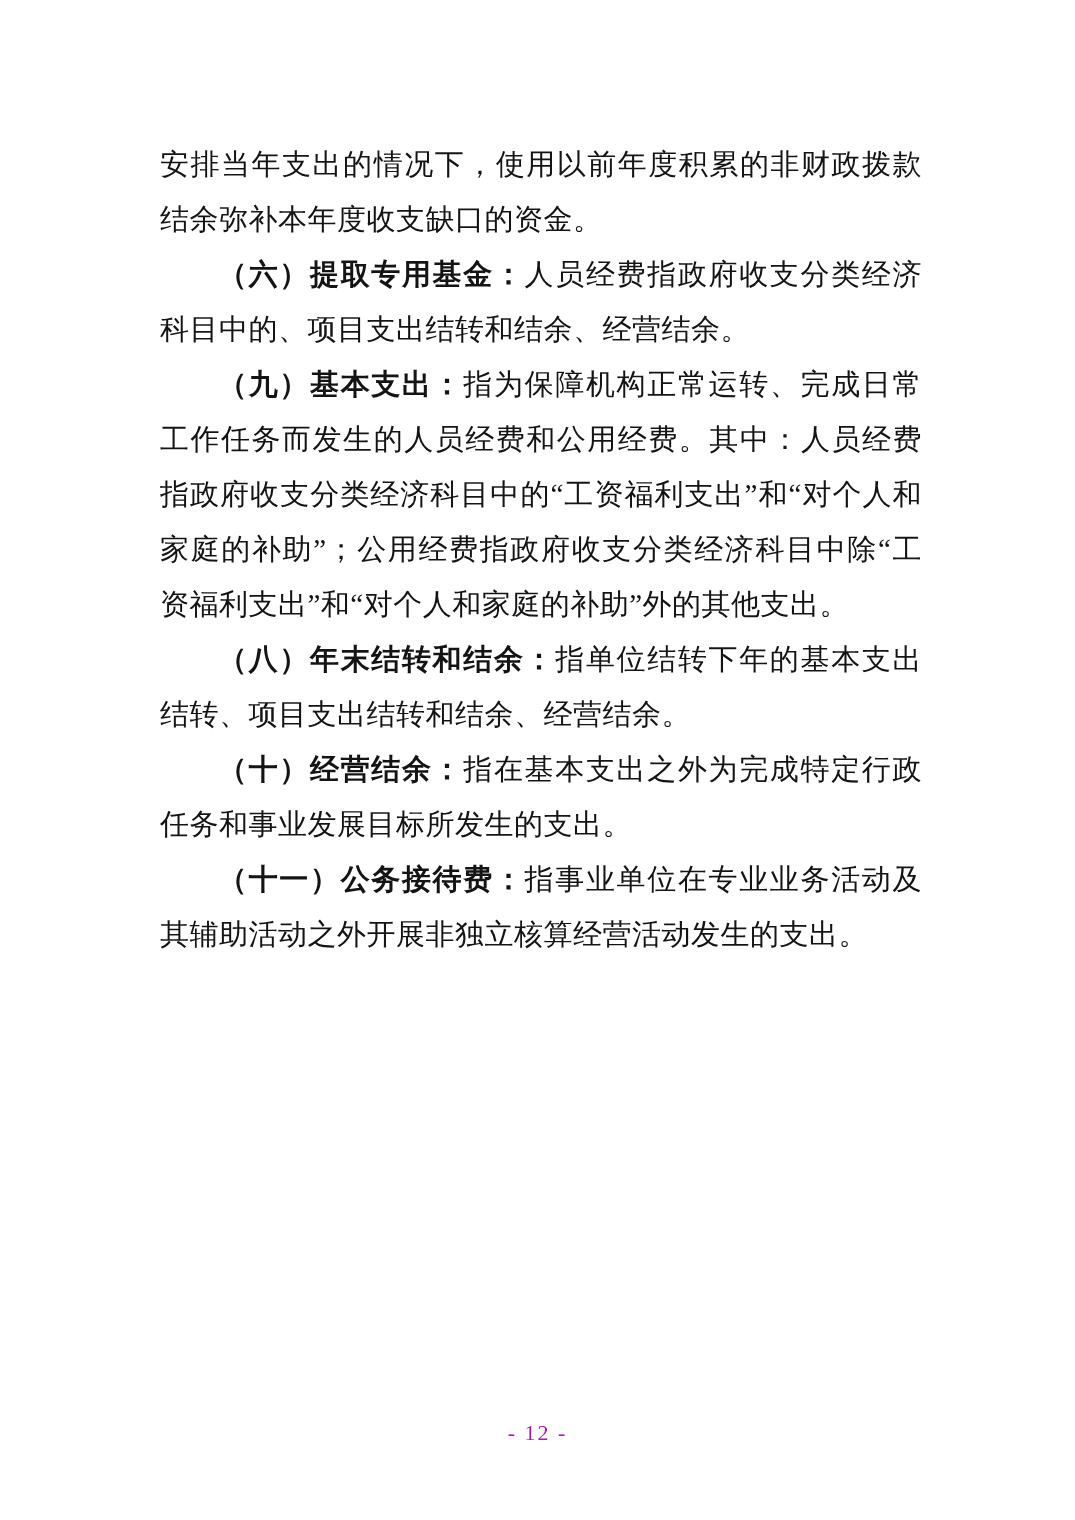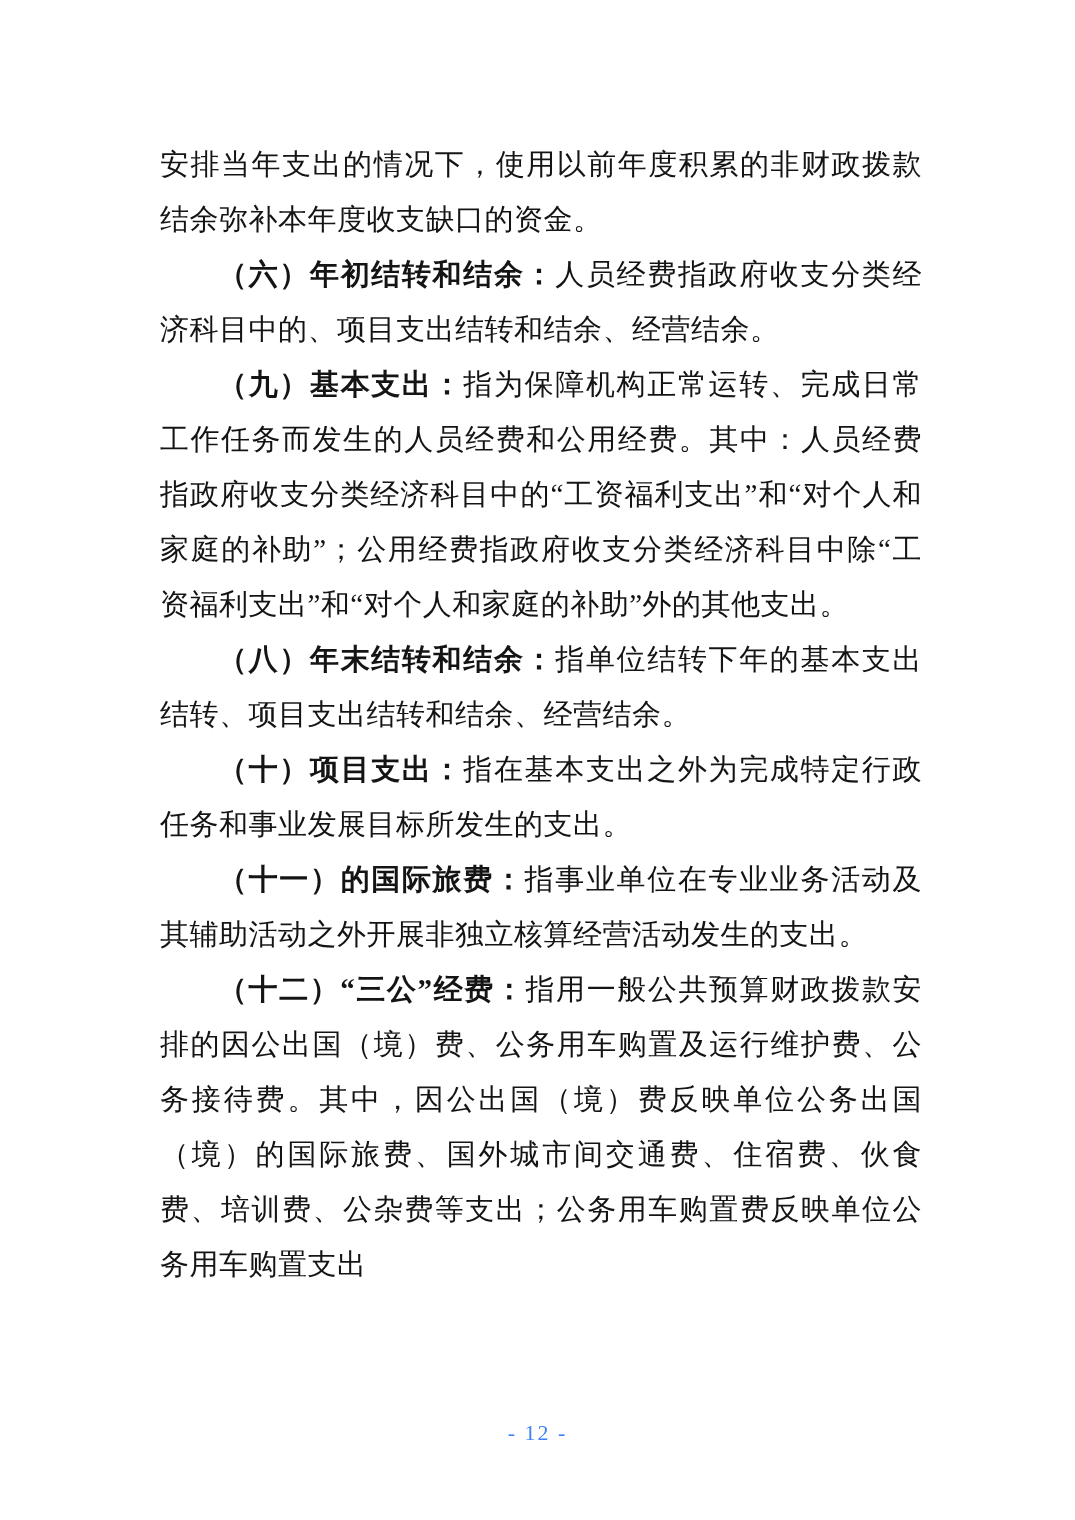--- a/index.html
+++ b/index.html
@@ -44,43 +44,42 @@
     font-weight: bold;
   }
   .footer {
     position: absolute;
     left: 0;
     top: 1418px;
     width: 1075px;
     text-align: center;
     font-size: 22px;
     line-height: 30px;
-    color: #3b82f6;
+    color: #a21caf;
     letter-spacing: 2px;
   }
 </style>
 </head>
 <body>
 
 <div class="page">
 
   <div class="content">
 
     <p class="para"><span>安排当年支出的情况下，使用以前年度积累的非财政拨款结余弥补本年度收支缺口的资金。</span></p>
 
-    <p class="para indent"><span class="head">（六）年初结转和结余：</span><span>人员经费指政府收支分类经济科目中的、项目支出结转和结余、经营结余。</span></p>
+    <p class="para indent"><span class="head">（六）提取专用基金：</span><span>人员经费指政府收支分类经济科目中的、项目支出结转和结余、经营结余。</span></p>
 
 
     <p class="para indent"><span class="head">（九）基本支出：</span><span>指为保障机构正常运转、完成日常工作任务而发生的人员经费和公用经费。其中：人员经费指政府收支分类经济科目中的“工资福利支出”和“对个人和家庭的补助”；公用经费指政府收支分类经济科目中除“工资福利支出”和“对个人和家庭的补助”外的其他支出。</span></p>
 
     <p class="para indent"><span class="head">（八）年末结转和结余：</span><span>指单位结转下年的基本支出结转、项目支出结转和结余、经营结余。</span></p>
 
-    <p class="para indent"><span class="head">（十）项目支出：</span><span>指在基本支出之外为完成特定行政任务和事业发展目标所发生的支出。</span></p>
+    <p class="para indent"><span class="head">（十）经营结余：</span><span>指在基本支出之外为完成特定行政任务和事业发展目标所发生的支出。</span></p>
 
-    <p class="para indent"><span class="head">（十一）的国际旅费：</span><span>指事业单位在专业业务活动及其辅助活动之外开展非独立核算经营活动发生的支出。</span></p>
+    <p class="para indent"><span class="head">（十一）公务接待费：</span><span>指事业单位在专业业务活动及其辅助活动之外开展非独立核算经营活动发生的支出。</span></p>
 
-    <p class="para indent"><span class="head">（十二）“三公”经费：</span><span>指用一般公共预算财政拨款安排的因公出国（境）费、公务用车购置及运行维护费、公务接待费。其中，因公出国（境）费反映单位公务出国（境）的国际旅费、国外城市间交通费、住宿费、伙食费、培训费、公杂费等支出；公务用车购置费反映单位公务用车购置支出</span></p>
 
   </div>
 
   <div class="footer">- 12 -</div>
 
 </div>
 
 </body></html>

